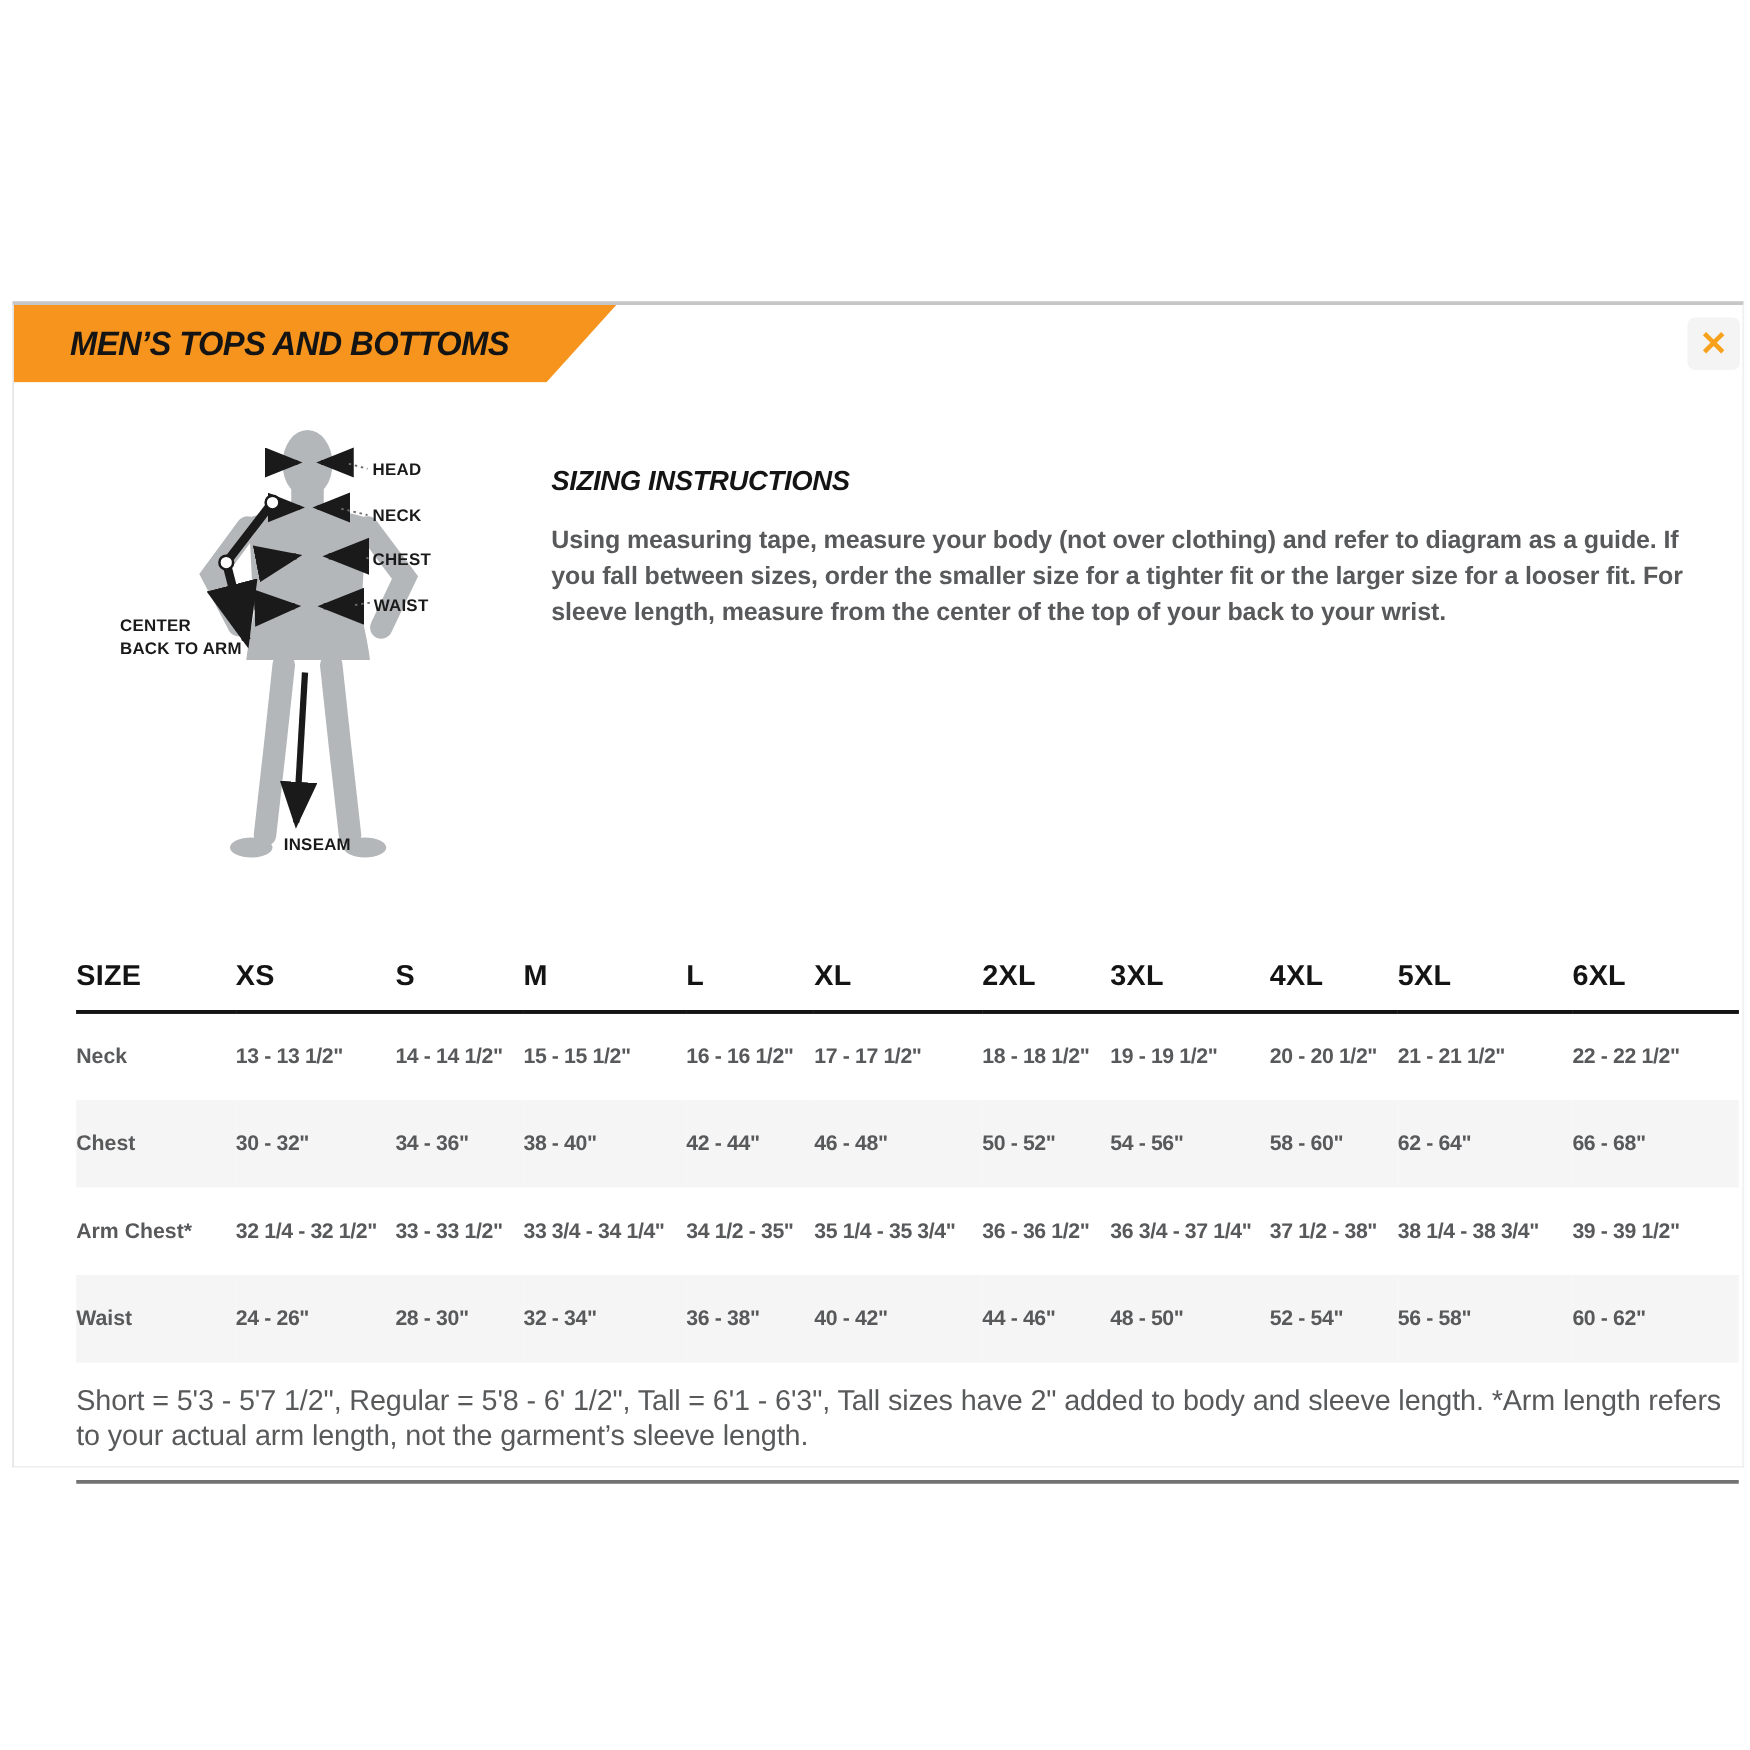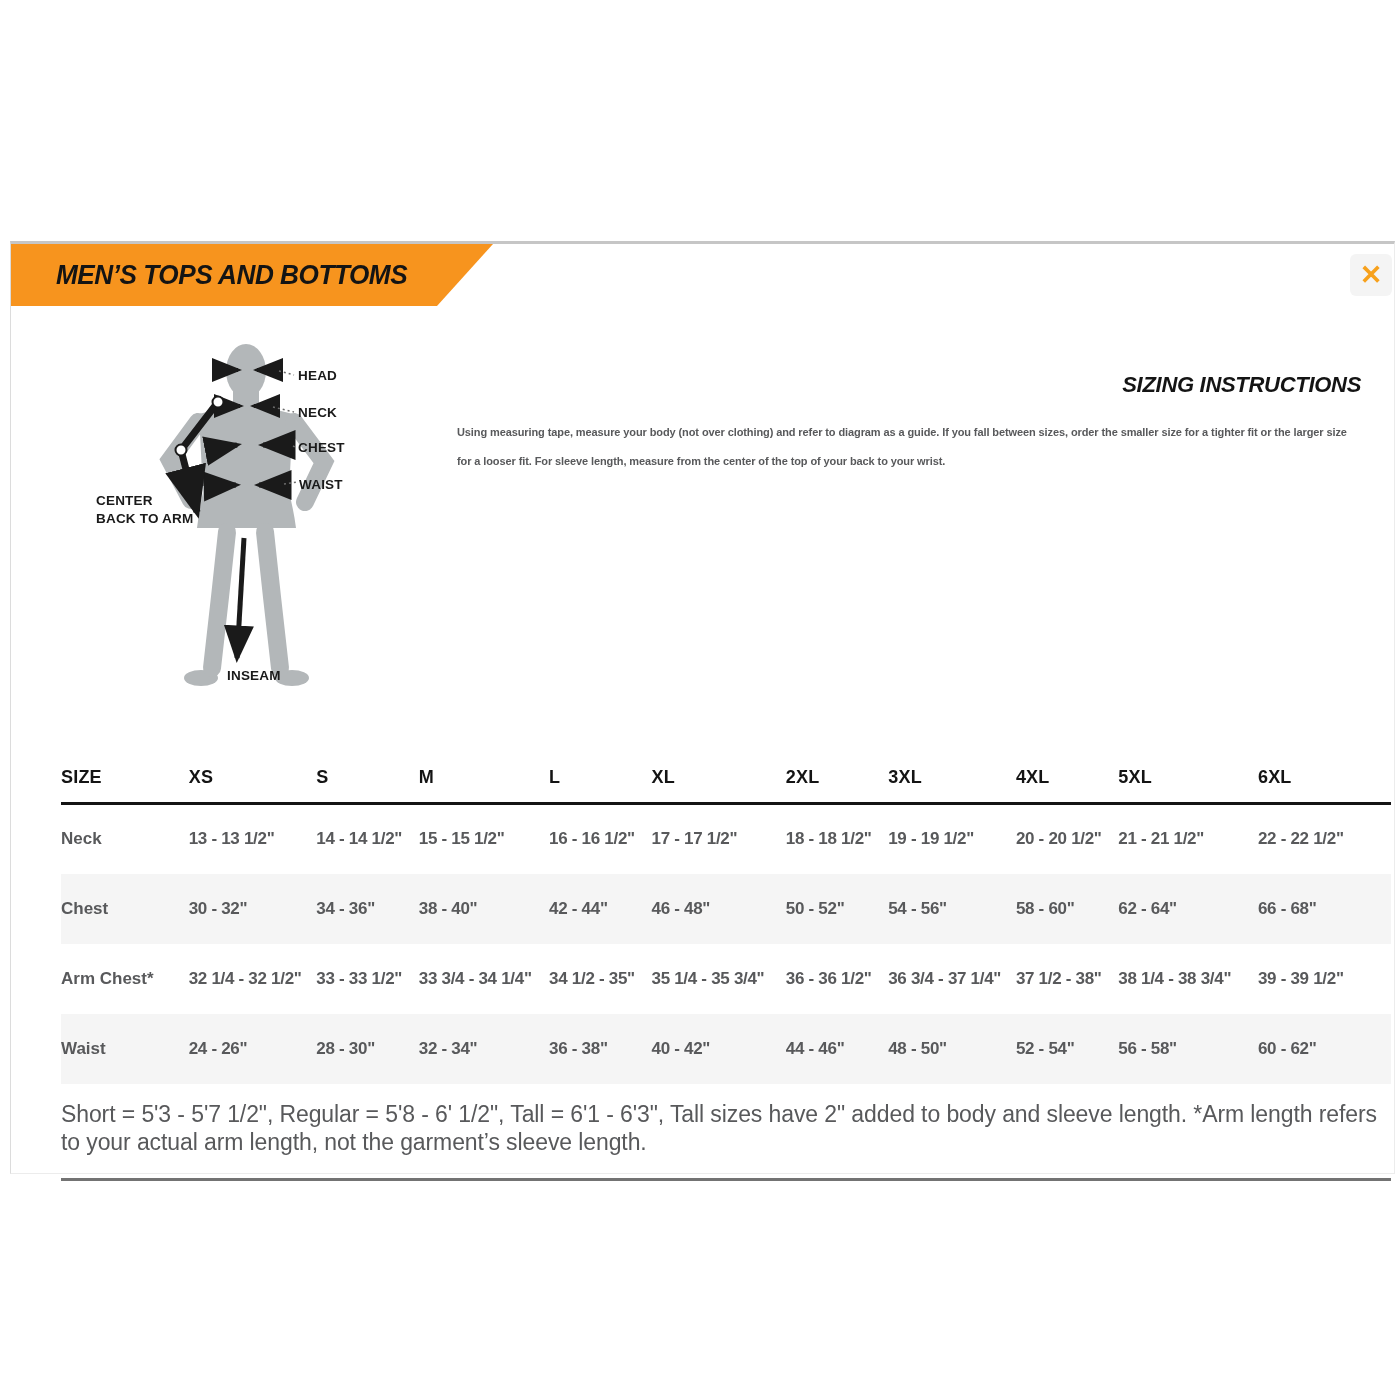--- a/index.html
+++ b/index.html
@@ -16,27 +16,27 @@
   .close-btn{position:absolute;top:10px;right:2px;width:42px;height:42px;background:#f4f4f4;
     border:none;border-radius:6px;cursor:pointer;display:flex;align-items:center;justify-content:center;}
   .close-btn span{color:#F7A11C;font-size:27px;font-weight:bold;line-height:1;}
   
   .diagram{position:absolute;left:70px;top:98px;width:350px;height:360px;}
   .diagram text{font-family:"Liberation Sans","DejaVu Sans",sans-serif;font-weight:bold;
     font-size:13.5px;fill:#1a1a1a;letter-spacing:0.2px;}
   
   .instructions{position:absolute;left:430px;top:128px;width:920px;color:#58595B;}
   .instructions h2{margin:0 0 4px 0;font-size:22px;font-style:italic;font-weight:bold;
-    color:#141414;letter-spacing:-0.3px;text-align:right;}
-  .instructions p{margin:20px 0 0 16px;font-size:11px;font-weight:bold;line-height:29px;letter-spacing:-0.1px;}
+    color:#141414;letter-spacing:-0.3px;}
+  .instructions p{margin:20px 0 0 0;font-size:20px;font-weight:bold;line-height:29px;letter-spacing:-0.1px;}
   .instructions .black{color:#141414;}
   
   .table-wrap{position:absolute;left:50px;top:505px;width:1330px;}
   table{width:100%;border-collapse:collapse;table-layout:fixed;}
-  thead th{font-size:18px;font-weight:bold;color:#141414;text-align:left;padding:18px 0 14px 0;
+  thead th{font-size:23px;font-weight:bold;color:#141414;text-align:left;padding:18px 0 14px 0;
     letter-spacing:0.2px;}
   thead tr{border-bottom:3px solid #141414;}
   tbody th{font-size:17px;font-weight:bold;color:#58595B;text-align:left;padding:0;}
   tbody td{font-size:17px;font-weight:bold;color:#58595B;text-align:left;padding:0;
     letter-spacing:-0.3px;white-space:nowrap;}
   tbody tr{height:70px;}
   tbody tr.stripe{background:#f5f5f5;}
   .footnote{border-bottom:3px solid #737373;padding:16px 0 22px 0;font-size:23px;
     font-weight:normal;color:#58595B;line-height:28px;letter-spacing:-0.1px;}
 </style>

